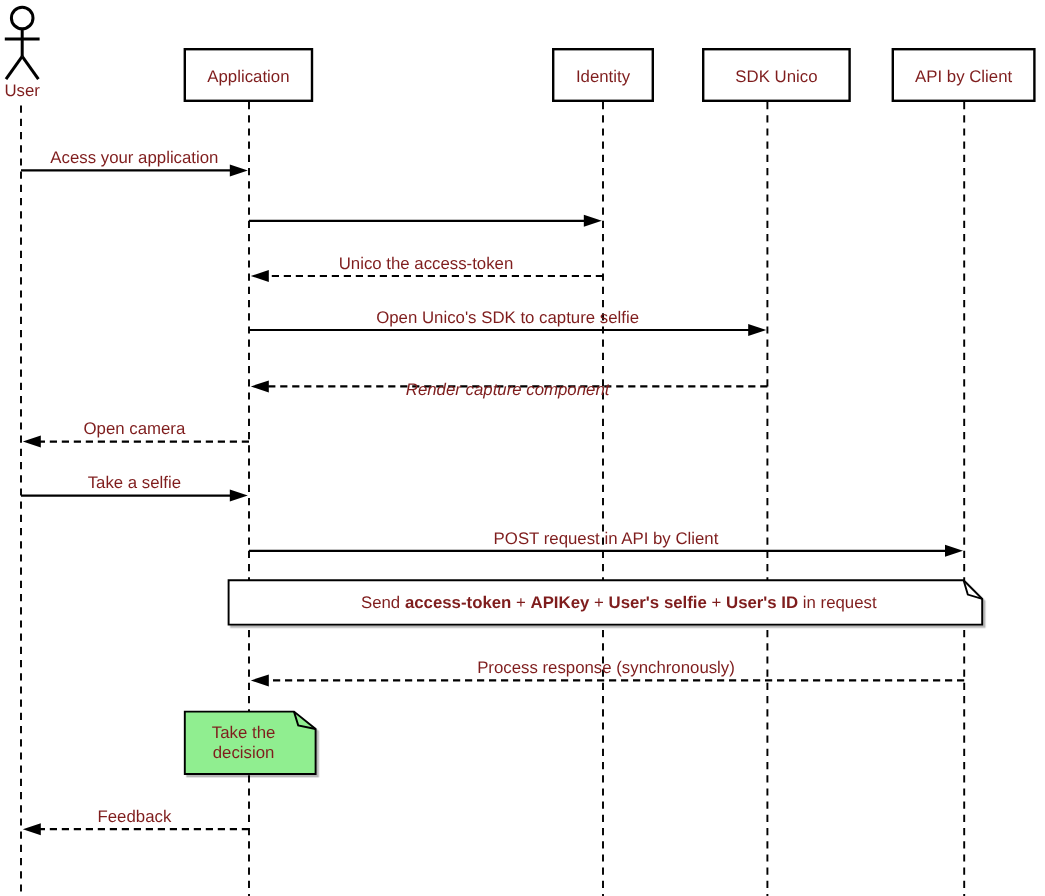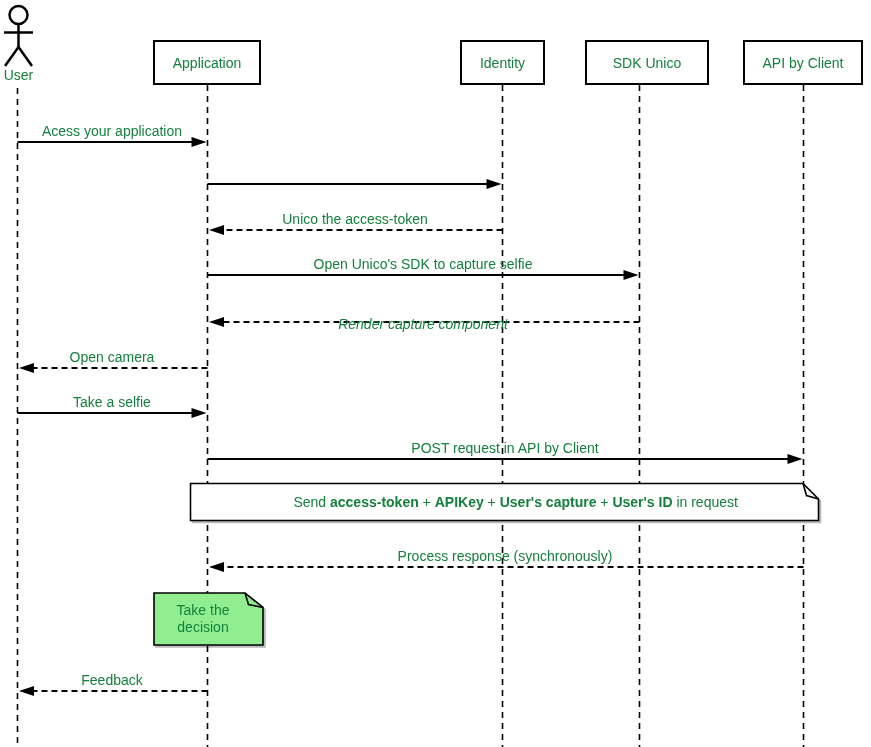--- a/index.html
+++ b/index.html
@@ -1,21 +1,21 @@
 <!DOCTYPE html>
 <html><head>
 <meta charset="utf-8">
 <style>
   html,body{margin:0;padding:0;background:#ffffff;}
   #stage{
     position:relative;
     width:871px;height:747px;
     background:#ffffff;
     font-family:"Liberation Sans", sans-serif;
-    color:#15803d;
+    color:#7f1d1d;
     overflow:hidden;
   }
   #diagram-svg{position:absolute;left:0;top:0;}
   .participant{
     position:absolute;
     box-sizing:border-box;
     border:2.5px solid #000;
     background:#fff;
     display:flex;align-items:center;justify-content:center;
     font-size:14px;
@@ -158,20 +158,20 @@
   <div class="mlabel" style="left:112px;top:349px;">Open camera</div>
   <div class="mlabel" style="left:112px;top:394px;">Take a selfie</div>
   <div class="mlabel" style="left:505px;top:440px;">
     <b>POST</b><span> request in API by Client</span>
   </div>
   <div class="mlabel" style="left:505px;top:548px;">Process response (synchronously)</div>
   <div class="mlabel" style="left:112px;top:672px;">Feedback</div>
 
   <div class="note-text" id="note-request-text">
     <span style="white-space:pre;">
-      <span>Send </span><span class="b">access-token</span><span> + </span><span class="b">APIKey</span><span> + </span><span class="b">User's capture</span><span> + </span><span class="b">User's ID</span><span> in request</span>
+      <span>Send </span><span class="b">access-token</span><span> + </span><span class="b">APIKey</span><span> + </span><span class="b">User's selfie</span><span> + </span><span class="b">User's ID</span><span> in request</span>
     </span>
   </div>
   <div class="note-text" id="note-decision-text">
     <span>Take the decision</span>
   </div>
 
 </div>
 
 </body></html>

